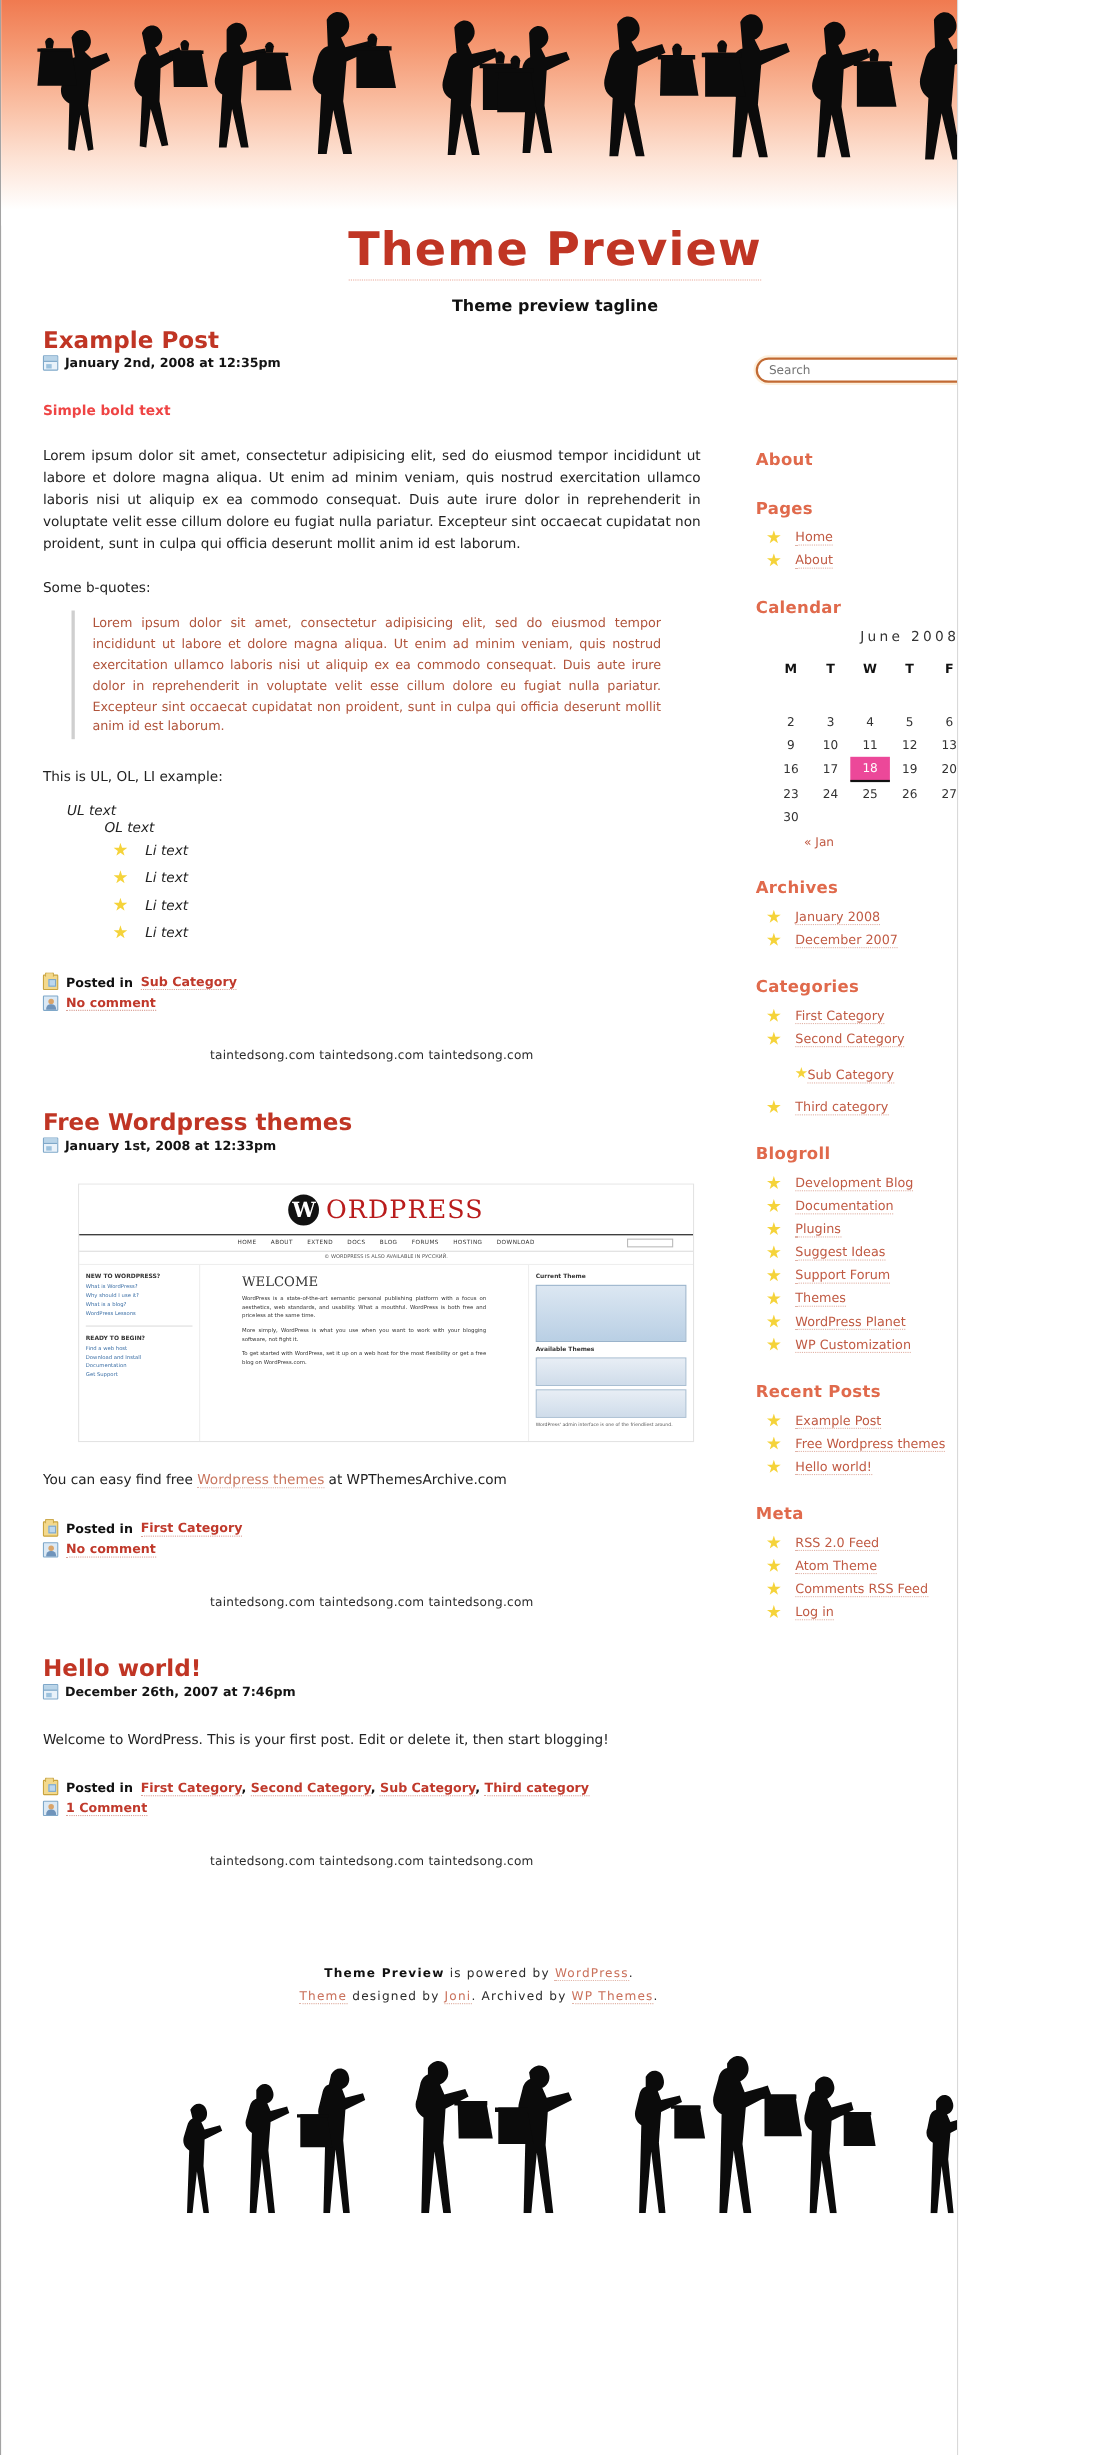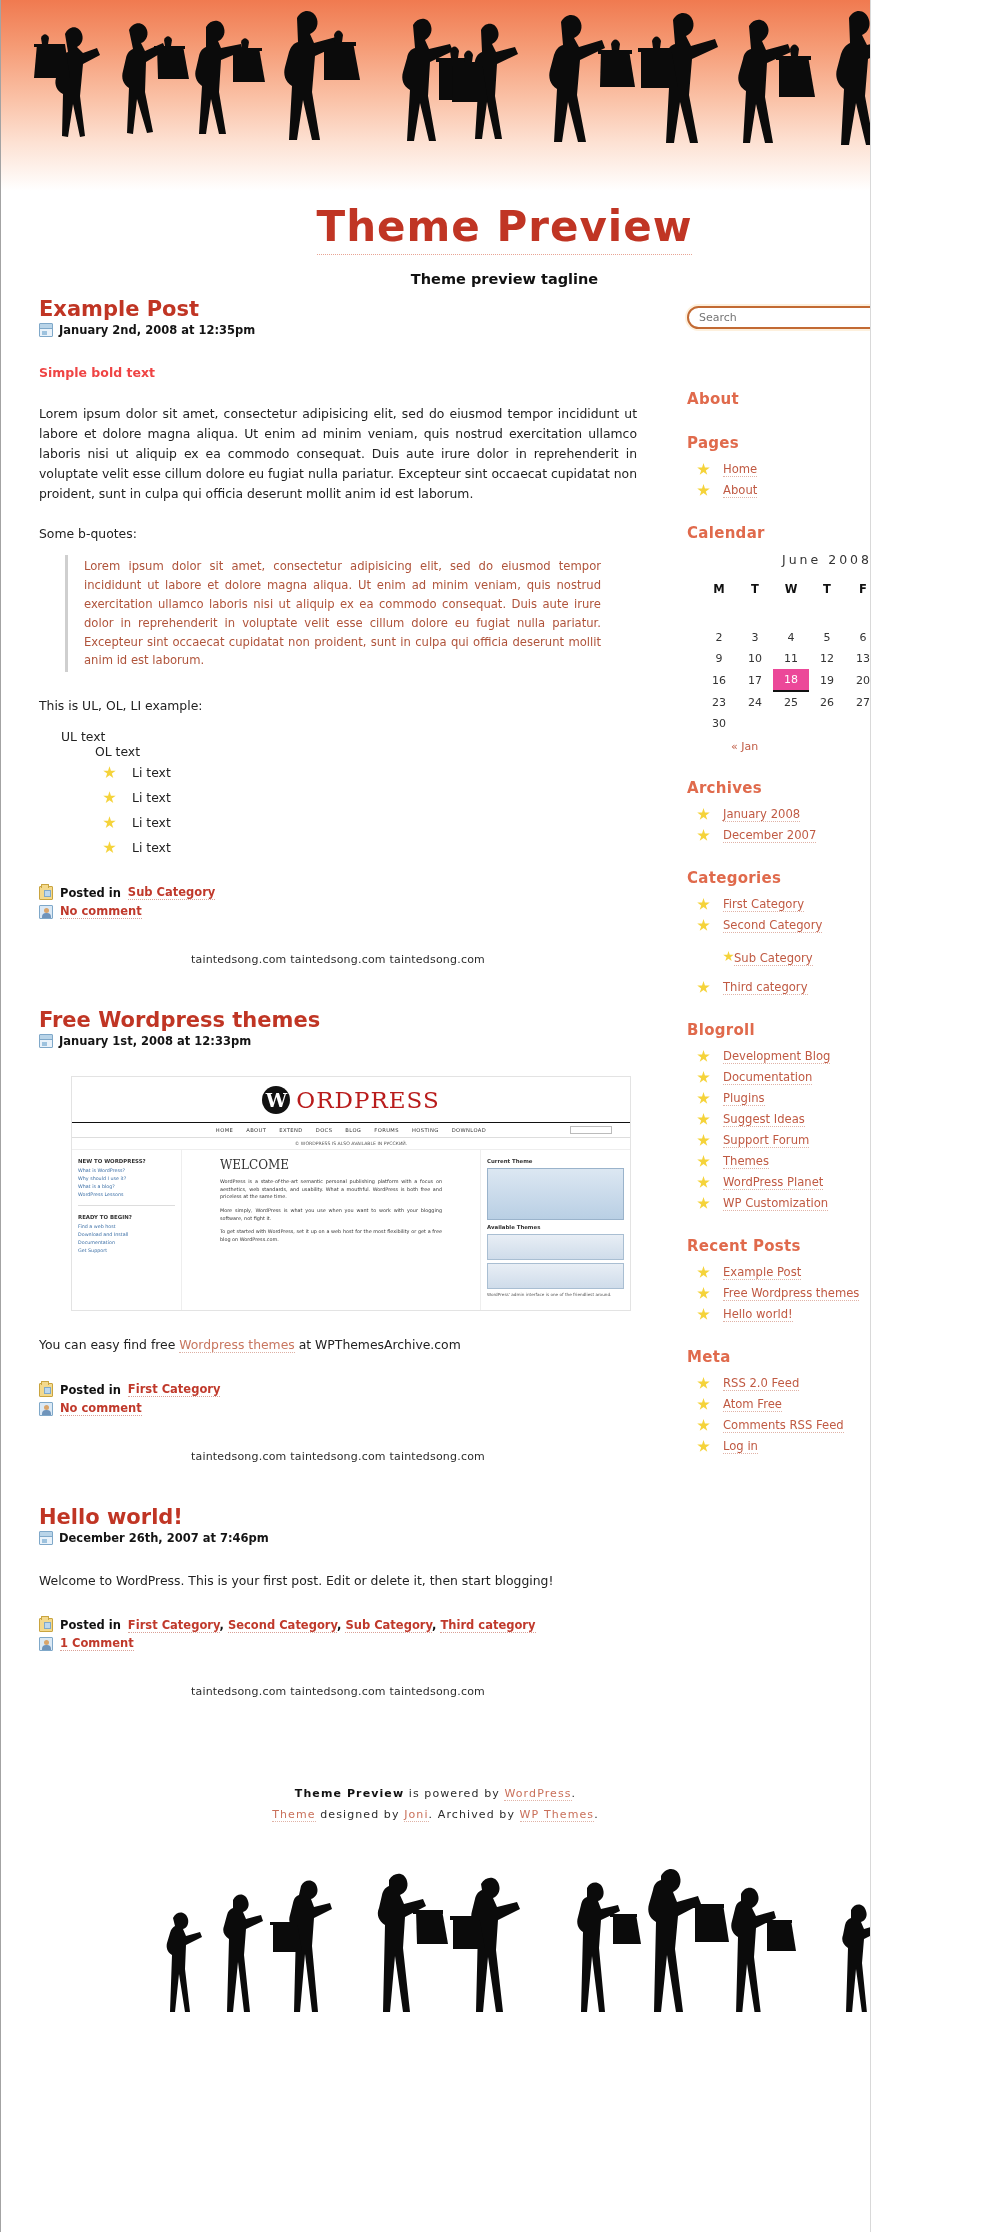--- a/index.html
+++ b/index.html
@@ -179,21 +179,21 @@
     font-size: 11.6px;
     line-height: 1.62;
     text-align: justify;
     max-width: 536px;
   }
   .list-intro {
     font-size: 12.4px;
     margin: 0 0 16px 0;
     color: #222;
   }
-  ul.ul-demo { list-style: none; margin: 16px 0 0 22px; padding: 0; }
+  ul.ul-demo { list-style: none; margin: 16px 0 0 22px; padding: 0; font-style: italic; }
   ul.ul-demo > li { font-size: 12.4px; margin-bottom: 14px; color: #222; }
   ol.ol-demo { list-style: none; margin: 0 0 0 34px; padding: 0; }
   ol.ol-demo > li { font-size: 12.4px; margin-bottom: 10px; color: #222; }
   ul.li-demo { list-style: none; margin: 6px 0 0 8px; padding: 0; }
   ul.li-demo > li {
     font-size: 12.4px;
     color: #222;
     display: flex;
     align-items: center;
     gap: 16px;
@@ -315,21 +315,21 @@
     position: relative;
     width: 218px;
     height: 23px;
     border: 2px solid #c26a33;
     border-radius: 12px;
     background: #fff;
     box-shadow: 0 0 0 2px #fdf0dd;
     display: flex;
     align-items: center;
     padding: 0 8px;
-    margin-top: 9px;
+    margin-top: 28px;
   }
   .search-box input {
     border: 0; outline: 0;
     flex: 1;
     font-size: 11px;
     color: #9a6a5a;
     font-family: "DejaVu Sans", sans-serif;
     background: transparent;
   }
   .search-btn {
@@ -890,21 +890,21 @@
 
       <div class="widget">
         <h3 class="widget-title">Meta</h3>
         <ul class="widget-list">
           <li>
               <span class="star"></span>
               <a href="#">RSS 2.0 Feed</a>
             </li>
           <li>
               <span class="star"></span>
-              <a href="#">Atom Free</a>
+              <a href="#">Atom Theme</a>
             </li>
           <li>
               <span class="star"></span>
               <a href="#">Comments RSS Feed</a>
             </li>
           <li>
               <span class="star"></span>
               <a href="#">Log in</a>
             </li>
         </ul>

